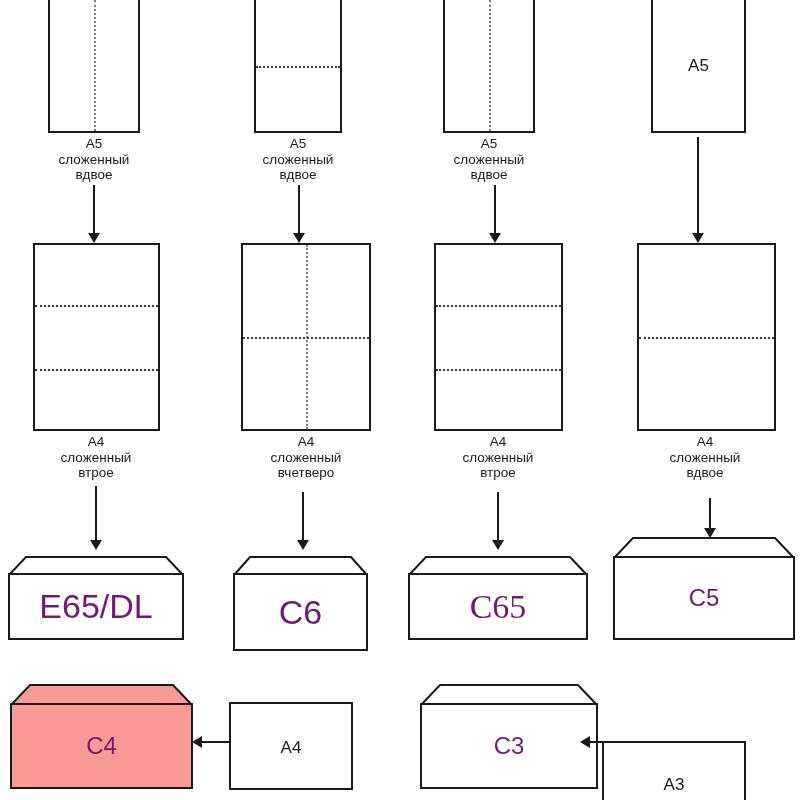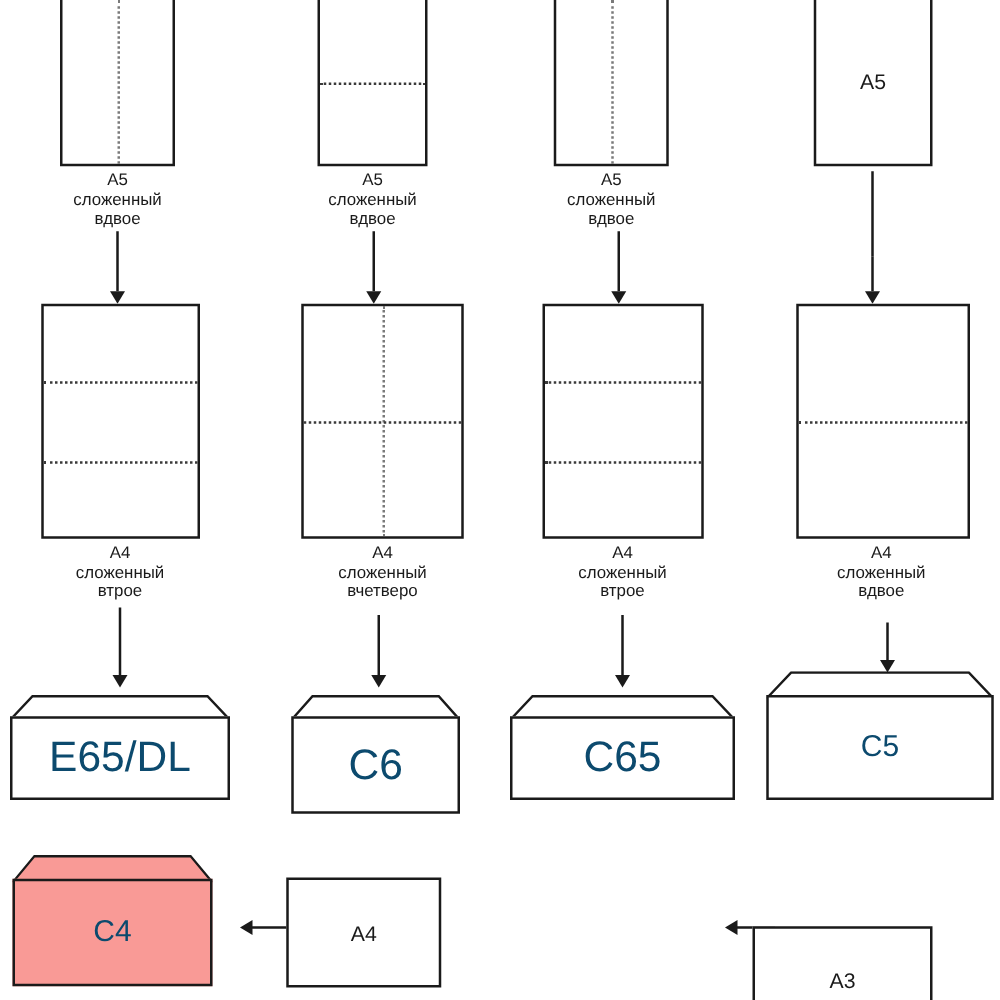--- a/index.html
+++ b/index.html
@@ -117,21 +117,21 @@
     width: 100%;
     border: 2px solid #1a1a1a;
     background: #ffffff;
     display: flex;
     align-items: center;
     justify-content: center;
   }
   .envelope .env-label {
     font-size: 34px;
     letter-spacing: 0px;
-    color: #0c4a6e;
+    color: #701a75;
   }
   .envelope.large .env-label { font-size: 24px; }
   
   .envelope.highlight .body { background: #F99A96; }
 </style>
 </head>
 <body>
 
 <div id="diagram">
 
@@ -239,21 +239,21 @@
     <div class="flap" style="height:20px;">
       <svg viewBox="0 0 135 20" preserveAspectRatio="none">
         <polygon points="1,19 17,1 118,1 134,19" fill="#ffffff" stroke="#1a1a1a" stroke-width="2"></polygon>
       </svg>
     </div>
     <div class="body" style="top:17px; height:78px;">
       <span class="env-label">C6</span>
     </div>
   </div>
 
-  <div class="envelope" style="left:408px; top:556px; width:180px; height:75px;">
+  <div class="envelope" style="left:408px; top:556px; width:180px; height:75px;font-family:Liberation Serif, serif;">
     <div class="flap" style="height:20px;">
       <svg viewBox="0 0 180 20" preserveAspectRatio="none">
         <polygon points="1,19 18,1 162,1 179,19" fill="#ffffff" stroke="#1a1a1a" stroke-width="2"></polygon>
       </svg>
     </div>
     <div class="body" style="top:17px; height:67px;">
       <span class="env-label">C65</span>
     </div>
   </div>
 
@@ -261,38 +261,48 @@
     <div class="flap" style="height:22px;">
       <svg viewBox="0 0 182 22" preserveAspectRatio="none">
         <polygon points="1,21 20,1 162,1 181,21" fill="#ffffff" stroke="#1a1a1a" stroke-width="2"></polygon>
       </svg>
     </div>
     <div class="body" style="top:19px; height:84px;">
       <span class="env-label">C5</span>
     </div>
   </div>
 
-  <div class="envelope large highlight" style="left:10px; top:684px; width:160px; height:105px;">
+  <div class="envelope large highlight" style="left:10px; top:684px; width:183px; height:105px;">
     <div class="flap" style="height:22px;">
       <svg viewBox="0 0 183 22" preserveAspectRatio="none">
         <polygon points="1,21 20,1 163,1 182,21" fill="#F99A96" stroke="#1a1a1a" stroke-width="2"></polygon>
       </svg>
     </div>
     <div class="body" style="top:19px; height:86px;">
       <span class="env-label">C4</span>
     </div>
   </div>
   <div class="arrow-left" style="left:192px; top:735px; width:40px;">
     <div class="shaft" style="width:32px;"></div>
     <div class="head"></div>
   </div>
   <div class="sheet" style="left:229px; top:702px; width:124px; height:88px; display:flex; align-items:center; justify-content:center;">
     <span class="sheet-inner-label" style="top:34px;">A4</span>
   </div>
 
+  <div class="envelope large" style="left:420px; top:684px; width:178px; height:105px;">
+    <div class="flap" style="height:22px;">
+      <svg viewBox="0 0 178 22" preserveAspectRatio="none">
+        <polygon points="1,21 20,1 158,1 177,21" fill="#ffffff" stroke="#1a1a1a" stroke-width="2"></polygon>
+      </svg>
+    </div>
+    <div class="body" style="top:19px; height:86px;">
+      <span class="env-label">C3</span>
+    </div>
+  </div>
   <div class="arrow-left" style="left:580px; top:735px; width:40px;">
     <div class="shaft" style="width:32px;"></div>
     <div class="head"></div>
   </div>
   <div class="sheet" style="left:602px; top:704px; width:144px; height:84px; display:flex; align-items:center; justify-content:center;margin-top:37px;">
     <span class="sheet-inner-label" style="top:32px;">A3</span>
   </div>
 
 </div>
 

